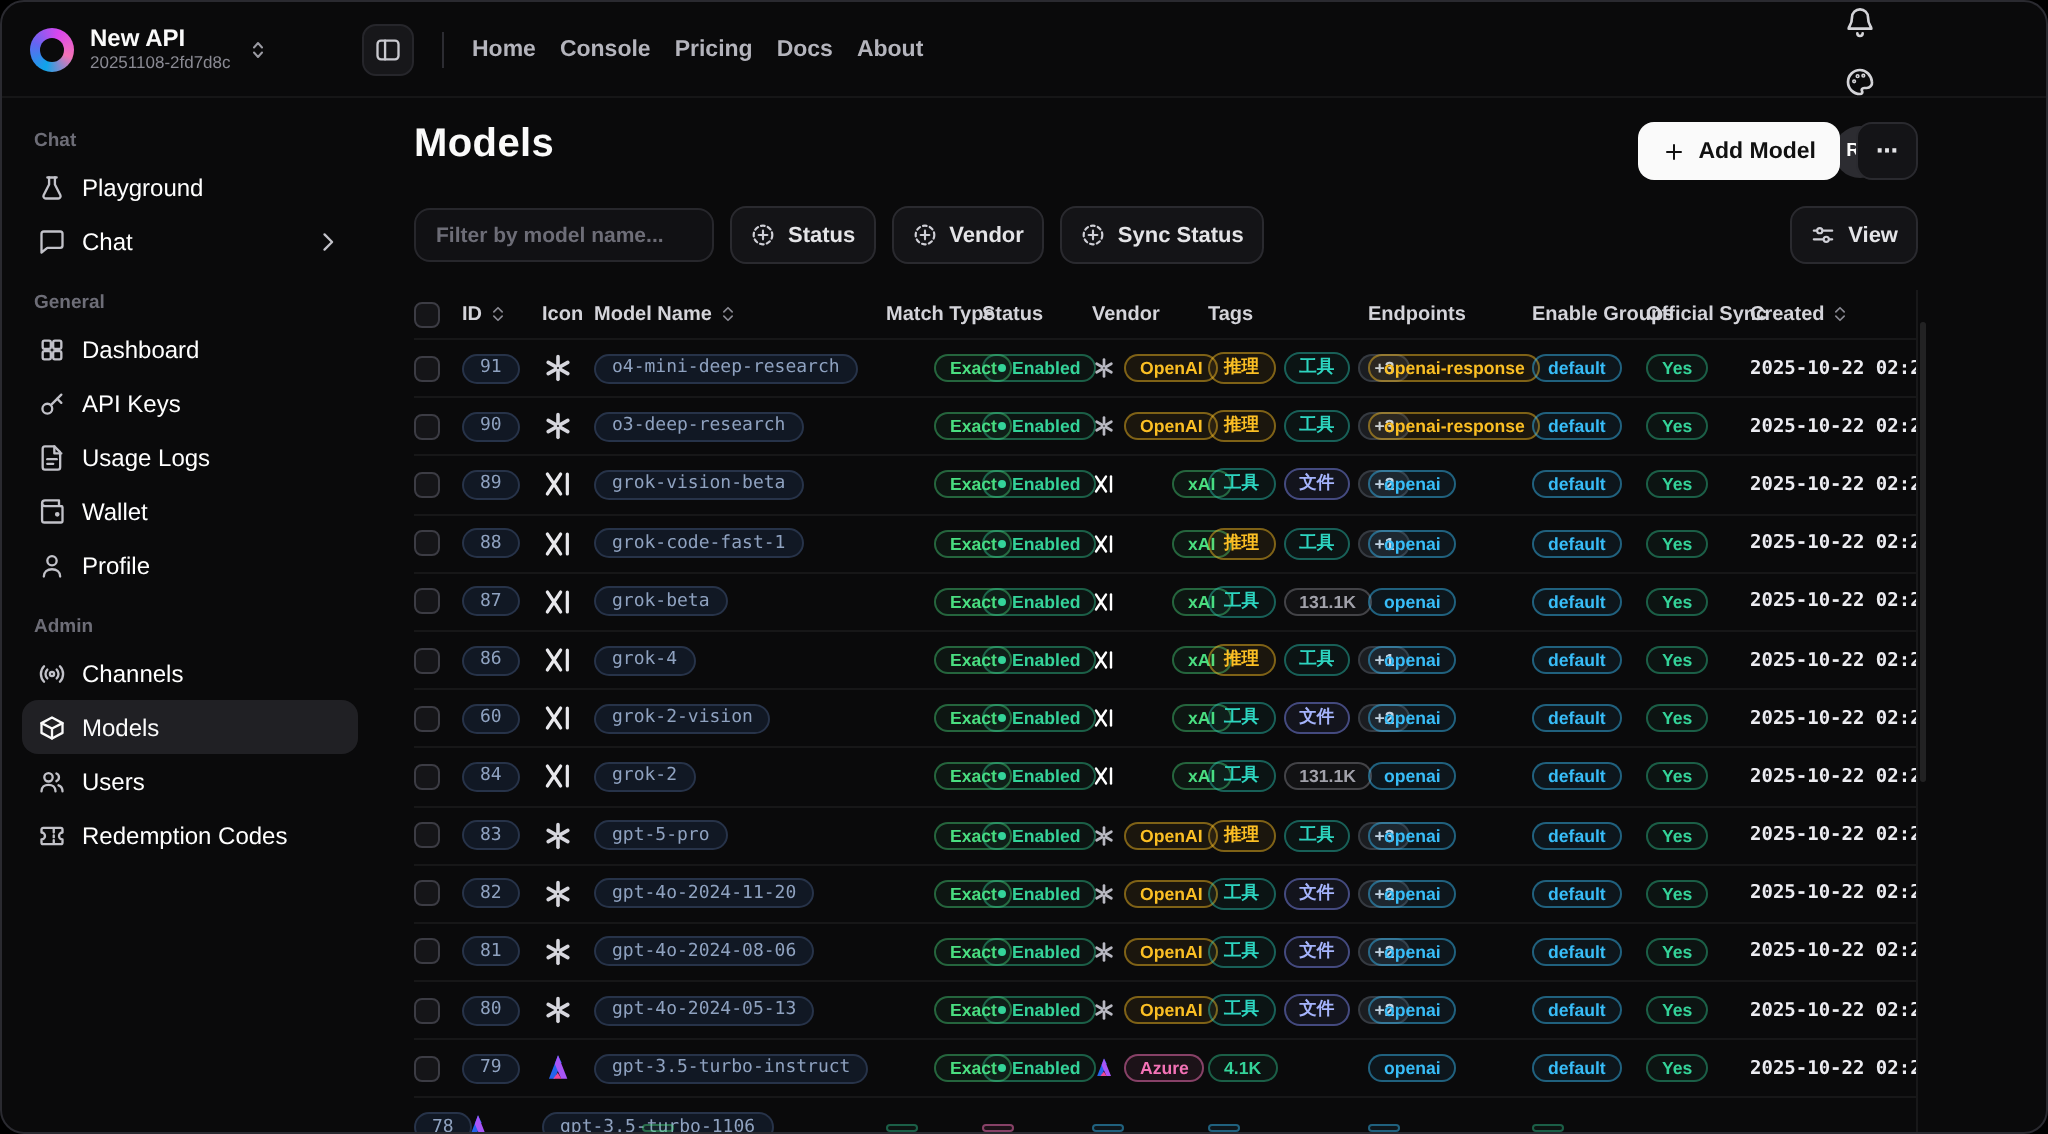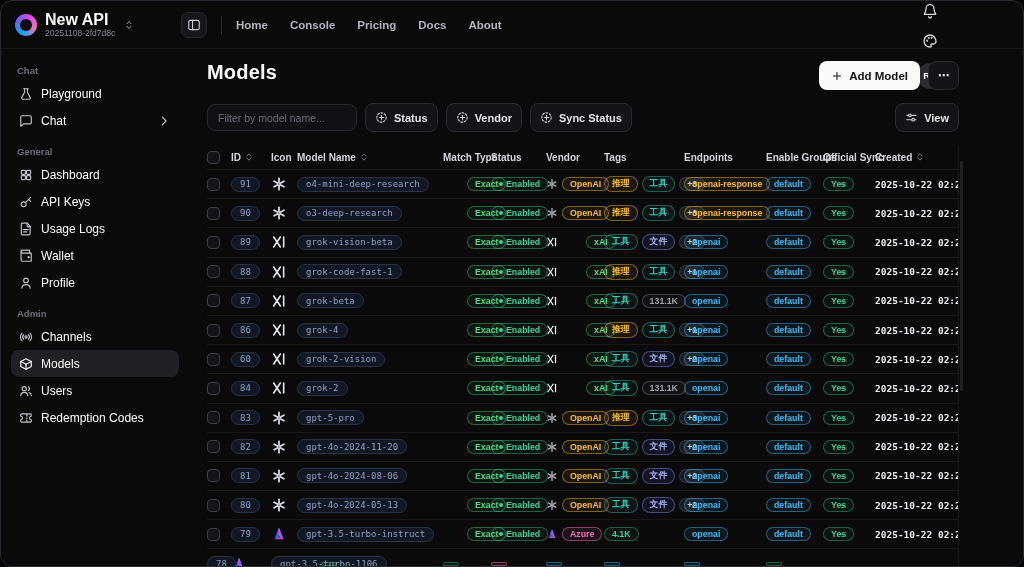--- a/index.html
+++ b/index.html
@@ -5,29 +5,29 @@
   html,body{margin:0;padding:0;background:#000;}
   *{box-sizing:border-box;}
   body{font-family:"Liberation Sans","DejaVu Sans",sans-serif;color:#e4e4e7;-webkit-font-smoothing:antialiased;}
   .window{position:relative;width:1024px;height:567px;background:#0a0a0b;border:1px solid #2a2a30;border-radius:12px;overflow:hidden;}
   
   .topbar{height:48px;display:flex;align-items:center;padding:0 14px;gap:10px;border-bottom:1px solid rgba(255,255,255,.05);}
   .brand{display:flex;align-items:center;gap:8px;min-width:150px;}
   .brand-logo{width:22px;height:22px;border-radius:50%;background:conic-gradient(from 200deg,#0ea5e9,#6366f1,#d946ef,#f472b6,#0ea5e9);position:relative;flex:none;}
   .brand-logo::after{content:"";position:absolute;inset:5px;border-radius:50%;background:#0a0a0b;}
   .brand-txt{line-height:1.1;}
-  .brand-name{font-size:16px;font-weight:700;color:#fafafa;}
+  .brand-name{font-size:12px;font-weight:700;color:#fafafa;}
   .brand-ver{font-size:8.5px;color:#8a8a93;margin-top:1px;}
   .icon{display:inline-flex;flex:none;}
   .icon svg{width:100%;height:100%;}
   .updown{width:12px;height:12px;color:#9a9aa2;cursor:pointer;}
   .panel-btn{width:26px;height:26px;border-radius:7px;background:#17171a;border:1px solid #26262b;display:flex;align-items:center;justify-content:center;color:#c9c9cf;margin-left:6px;cursor:pointer;}
   .panel-btn .icon{width:14px;height:14px;}
   .tb-divider{width:1px;height:18px;background:#2c2c32;margin:0 4px;}
-  .nav-links{display:flex;align-items:center;gap:22px;}
+  .nav-links{display:flex;align-items:center;gap:12px;}
   .nav-link{font-size:11.5px;font-weight:600;color:#b4b4bc;cursor:pointer;}
   .tb-right{margin-left:auto;display:flex;align-items:center;gap:14px;flex-direction:column;}
   .searchbox{width:158px;height:28px;border-radius:8px;background:#121215;border:1px solid #28282d;display:flex;align-items:center;padding:0 6px 0 8px;gap:6px;cursor:text;}
   .searchbox .icon{width:12px;height:12px;color:#8a8a93;}
   .search-ph{font-size:11px;color:#7a7a84;flex:1;}
   .kbd{font-size:8.5px;color:#9a9aa2;background:#1d1d22;border:1px solid #2e2e34;border-radius:4px;padding:1.5px 5px;letter-spacing:1px;}
   .tb-icon{width:16px;height:16px;color:#d4d4d8;cursor:pointer;}
   .avatar{width:26px;height:26px;border-radius:50%;background:#2c2c31;color:#fafafa;font-size:9.5px;font-weight:700;display:flex;align-items:center;justify-content:center;cursor:pointer;}
   
   .body-row{display:flex;height:518px;}
@@ -42,21 +42,21 @@
   .page-head{display:flex;align-items:flex-start;}
   .page-title{font-size:20px;font-weight:800;color:#fafafa;letter-spacing:.2px;}
   .page-sub{font-size:11px;color:#9a9aa3;margin-top:4px;}
   .head-actions{margin-left:auto;display:flex;gap:8px;align-items:center;}
   .btn-primary{height:29px;display:inline-flex;align-items:center;gap:6px;background:#fafafa;color:#111;border:none;border-radius:8px;padding:0 12px;font-size:11.5px;font-weight:700;cursor:pointer;font-family:inherit;}
   .btn-primary .icon{width:12px;height:12px;}
   .btn-ghost{height:29px;min-width:29px;display:inline-flex;align-items:center;justify-content:center;gap:6px;background:#141417;color:#e4e4e7;border:1px solid #2a2a2f;border-radius:8px;padding:0 9px;font-size:11px;font-weight:700;cursor:pointer;font-family:inherit;}
   .btn-ghost .icon{width:13px;height:13px;color:#cfcfd6;}
   
   .filter-row{display:flex;align-items:center;gap:8px;margin-top:13px;}
-  .filter-input{width:150px;height:27px;background:#111114;border:1px solid #27272c;border-radius:8px;color:#e4e4e7;font-size:10.5px;padding:0 10px;font-family:inherit;outline:none;}
+  .filter-input{width:150px;height:27px;background:#111114;border:1px solid #27272c;border-radius:8px;color:#e4e4e7;font-size:10.5px;padding:0 10px;font-family:inherit;outline:none;font-weight:bold;}
   .filter-input::placeholder{color:#6d6d77;}
   .view-btn{margin-left:auto;}
   
   .table-wrap{margin-top:13px;border-right:1px solid rgba(255,255,255,.06);overflow:hidden;}
   .t-row{display:grid;grid-template-columns:24px 40px 26px 146px 48px 55px 58px 80px 82px 57px 52px minmax(0,1fr);align-items:center;border-bottom:1px solid rgba(255,255,255,.055);}
   .t-head{height:25px;}
   .t-head .th{font-size:10px;font-weight:700;color:#d4d4da;display:flex;align-items:center;gap:3px;white-space:nowrap;}
   .sort-ic{width:10px;height:10px;color:#8a8a93;cursor:pointer;}
   .t-body .t-row{height:29.2px;cursor:pointer;}
   .cb{width:13px;height:13px;border-radius:4px;border:1px solid #3c3c44;background:#151518;cursor:pointer;}

